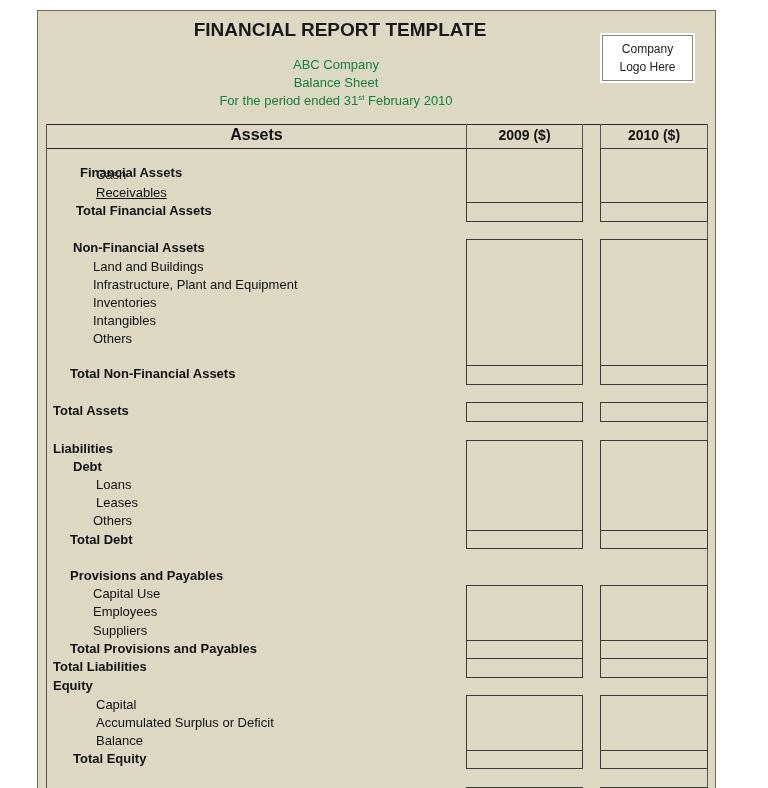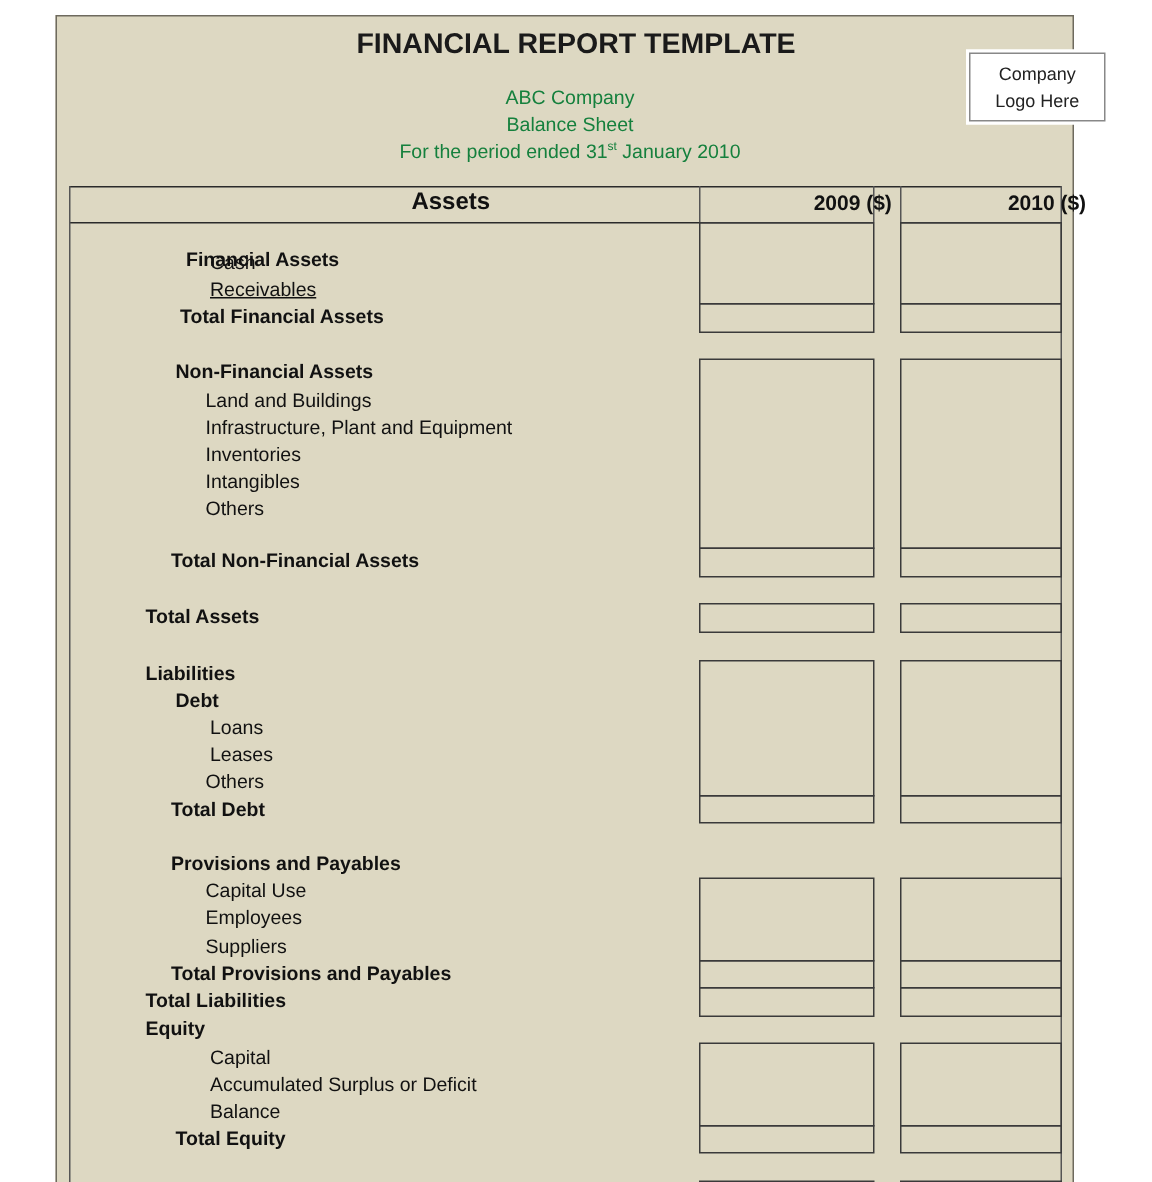--- a/index.html
+++ b/index.html
@@ -1,20 +1,20 @@
 <!DOCTYPE html>
 <html><head>
 <meta charset="utf-8">
 <style>
   html, body { margin: 0; padding: 0; background: #ffffff; }
   body { width: 768px; height: 788px; position: relative; overflow: hidden;
          font-family: "Liberation Sans", "DejaVu Sans", sans-serif; color: #111; }
   .page { position: absolute; left: 37px; top: 10px; width: 679px; height: 800px;
           background: #ddd8c2; border: 1px solid #6e6a5e; box-sizing: border-box; }
-  .abs { position: absolute; white-space: nowrap; margin-left: 44px; }
+  .abs { position: absolute; white-space: nowrap; }
   .title { left: 0; width: 680px; top: 19px; text-align: center; font-size: 19px; font-weight: bold; color: #1a1a1a; }
   .sub { left: 0; width: 672px; text-align: center; font-size: 13px; color: #15803d; }
   .sub sup { font-size: 8px; }
   .logo { left: 600px; top: 33px; width: 95px; height: 50px; background: #fff;
           box-sizing: border-box; border: 1px solid #fff; outline: 1px solid #888;
           outline-offset: -3px; display: flex; flex-direction: column; align-items: center;
           justify-content: center; font-size: 12px; line-height: 18px; color: #222; }
   .line { position: absolute; background: #2a2a2a; }
   .vline { position: absolute; width: 1px; background: #555; }
   .hdr { font-size: 14px; font-weight: bold; text-align: center; }
@@ -24,21 +24,21 @@
   .box { position: absolute; box-sizing: border-box; border: 1px solid #3a3a3a; }
 </style>
 </head>
 <body>
 
 <div class="page"></div>
 
 <div class="abs title">FINANCIAL REPORT TEMPLATE</div>
 <div class="abs sub" style="top:57px">ABC Company</div>
 <div class="abs sub" style="top:75px">Balance Sheet</div>
-<div class="abs sub" style="top:93px"><span>For the period ended 31</span><sup>st</sup><span> January 2010</span></div>
+<div class="abs sub" style="top:93px"><span>For the period ended 31</span><sup>st</sup><span> February 2010</span></div>
 
 <div class="abs logo">
   <span>Company</span>
   <span>Logo Here</span>
 </div>
 
 <div class="line" style="left:46px; top:124px; width:662px; height:1px;"></div>
 <div class="line" style="left:46px; top:148px; width:536px; height:1px;"></div>
 <div class="line" style="left:600px; top:148px; width:107px; height:1px;"></div>
 <div class="vline" style="left:46px; top:124px; height:664px;"></div>

